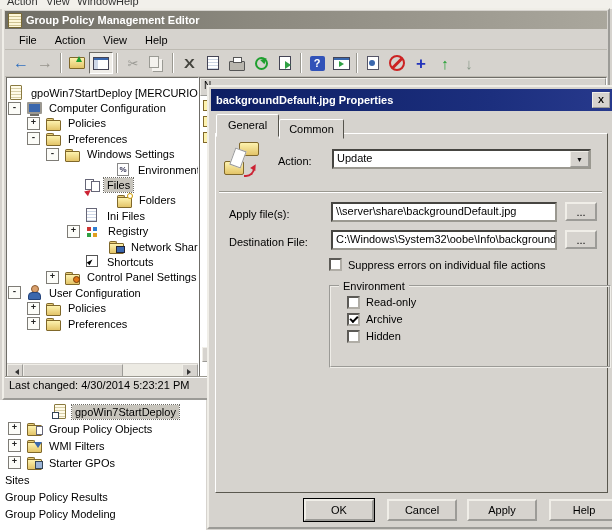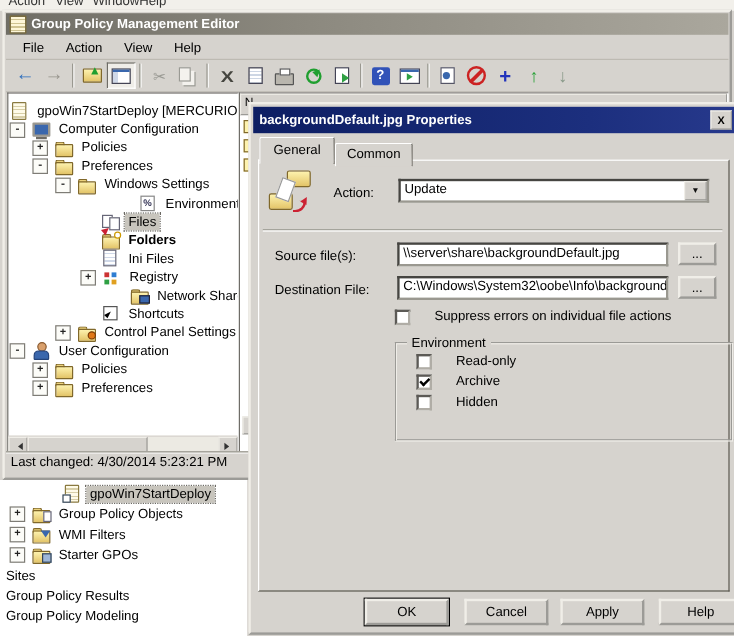--- a/index.html
+++ b/index.html
@@ -143,21 +143,21 @@
              display:flex;align-items:center;justify-content:center}
   .combo-arrow{font-size:7px;color:#111}
   .hr{position:absolute;left:3px;right:5px;top:57px;height:0;border-top:1px solid #9a9890;border-bottom:1px solid #fff}
   .field{position:absolute;width:226px;height:20px;background:#fff;border:2px inset #9a9890;box-sizing:border-box;overflow:hidden}
   .field span{display:block;padding:1px 3px;white-space:nowrap}
   .src-field{left:115px;top:68px}
   .dst-field{left:115px;top:96px}
   .browse{position:absolute;width:32px;height:19px;background:#d6d3ce;border:2px outset #f0eee8;
           font:11px "Liberation Sans",sans-serif;line-height:8px;padding:0}
   .b1{left:349px;top:68px}.b2{left:349px;top:96px}
-  .chk-row{display:flex;gap:20px}
+  .chk-row{display:flex;align-items:center;gap:6px}
   .chk{width:13px;height:13px;background:#fff;border:2px inset #b0ada6;box-sizing:border-box;flex:none}
   .chk-on::after{content:"";display:block;width:6px;height:3px;border-left:2px solid #000;border-bottom:2px solid #000;
                  transform:rotate(-45deg);margin:1px 0 0 1px}
   .suppress{position:absolute;left:113px;top:124px}
   .grp{position:absolute;left:113px;top:146px;width:262px;height:84px;margin:0;padding:0 0 0 16px;
        border:2px groove #efede8}
   .grp legend{padding:0 4px;margin-left:-8px}
   .grp .chk-row{margin-top:3px;height:14px}
   .d-buttons{position:absolute;left:0;top:412px;width:100%;height:24px}
   .dbtn{position:absolute;width:70px;height:22px;background:#d6d3ce;border:2px outset #f0eee8;
@@ -300,21 +300,21 @@
               <b></b>
             </span>
             <span class="tlabel">Environment</span>
           </div>
           <div class="trow" style="padding-left: 77px;">
             <span class="ticon i-files">
               <b></b>
             </span>
             <span class="tlabel sel">Files</span>
           </div>
-          <div class="trow" style="padding-left: 77px; font-weight: bold;">
+          <div class="trow" style="padding-left: 109px;">
             <span class="ticon i-folder-new">
               <b></b>
             </span>
             <span class="tlabel">Folders</span>
           </div>
           <div class="trow" style="padding-left: 77px;">
             <span class="ticon i-ini">
               <b></b>
             </span>
             <span class="tlabel">Ini Files</span>
@@ -448,21 +448,21 @@
         <span class="arcp"></span>
     </div>
     <span class="lbl action-lbl">Action:</span>
     <div class="combo">
       <span class="combo-val">Update</span>
       <span class="combo-btn">
         <span class="combo-arrow">▼</span>
       </span>
     </div>
     <div class="hr"></div>
-    <span class="lbl src-lbl">Source file(s):</span>
+    <span class="lbl src-lbl">Apply file(s):</span>
     <div class="field src-field">
       <span>\\server\share\backgroundDefault.jpg</span>
     </div>
     <button class="browse b1">...</button>
     <span class="lbl dst-lbl">Destination File:</span>
     <div class="field dst-field">
       <span>C:\Windows\System32\oobe\Info\background</span>
     </div>
     <button class="browse b2">...</button>
     <div class="chk-row suppress">

